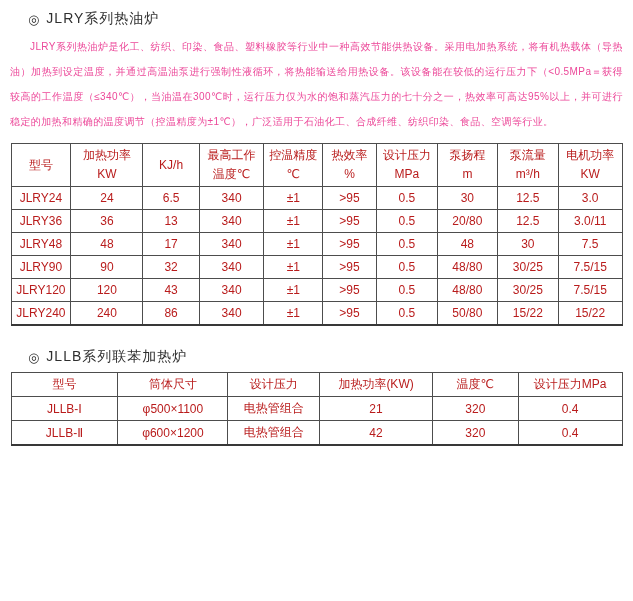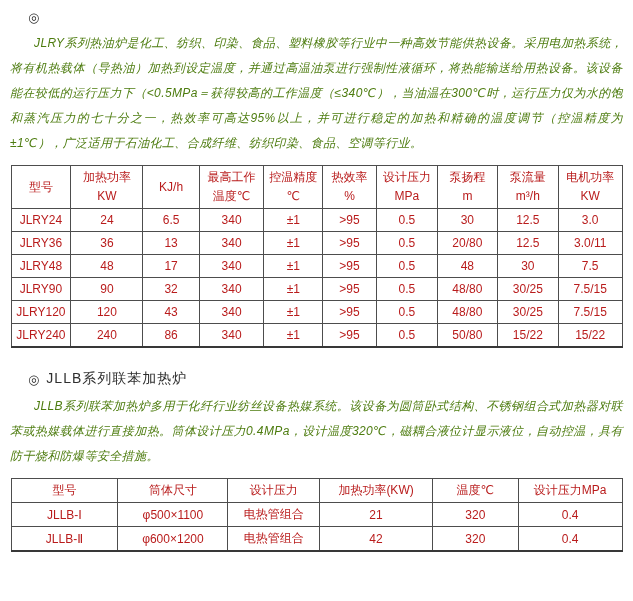--- a/index.html
+++ b/index.html
@@ -16,27 +16,26 @@
     padding-left:18px;
     font-size:14px;
     font-weight:normal;
     letter-spacing:1px;
     color:#2f2f2f;
     display:flex;align-items:center;gap:6px;
   }
   .bullet{font-size:13px;color:#2f2f2f;}
   .body-par{
     margin:0 0 9px 0;
-    font-size:12px;
+    font-size:10px;
     line-height:25px;
     text-indent:2em;
     text-align:justify;
     letter-spacing:0.4px;
-    color:#4d7c0f;
-    font-style:italic;
+    color:#ec4899;
   }
   table.spec-table{
     width:612px;
     margin:0 auto 12px auto;
     border-collapse:collapse;
     table-layout:fixed;
     border:1px solid #4d4d4d;
     border-bottom:2px solid #383838;
     font-size:12px;
     color:#b91c1c;
@@ -57,20 +56,21 @@
   table.t2 td{height:23px;}
   .spacer{height:6px;}
 </style>
 </head>
 <body>
 
 <div class="page">
 
   <h3 class="sec-heading">
     <span class="bullet">◎</span>
+    <span>JLRY系列热油炉</span>
   </h3>
 
   <p class="body-par">JLRY系列热油炉是化工、纺织、印染、食品、塑料橡胶等行业中一种高效节能供热设备。采用电加热系统，将有机热载体（导热油）加热到设定温度，并通过高温油泵进行强制性液循环，将热能输送给用热设备。该设备能在较低的运行压力下（&lt;0.5MPa＝获得较高的工作温度（≤340℃），当油温在300℃时，运行压力仅为水的饱和蒸汽压力的七十分之一，热效率可高达95%以上，并可进行稳定的加热和精确的温度调节（控温精度为±1℃），广泛适用于石油化工、合成纤维、纺织印染、食品、空调等行业。</p>
 
   <table class="spec-table t1">
     <colgroup>
       <col style="width:9.8%">
         <col style="width:11.8%">
         <col style="width:9.2%">
       <col style="width:10.6%">
@@ -199,21 +199,20 @@
       </tbody>
     </table>
 
   <div class="spacer"></div>
 
   <h3 class="sec-heading">
     <span class="bullet">◎</span>
     <span>JLLB系列联苯加热炉</span>
   </h3>
 
-  <p class="body-par">JLLB系列联苯加热炉多用于化纤行业纺丝设备热媒系统。该设备为圆筒卧式结构、不锈钢组合式加热器对联苯或热媒载体进行直接加热。筒体设计压力0.4MPa，设计温度320℃，磁耦合液位计显示液位，自动控温，具有防干烧和防爆等安全措施。</p>
 
   <table class="spec-table t2">
     <colgroup>
       <col style="width:17.5%">
         <col style="width:18.0%">
         <col style="width:15.0%">
       <col style="width:18.5%">
         <col style="width:14.0%">
         <col style="width:17.0%">
     </colgroup>

